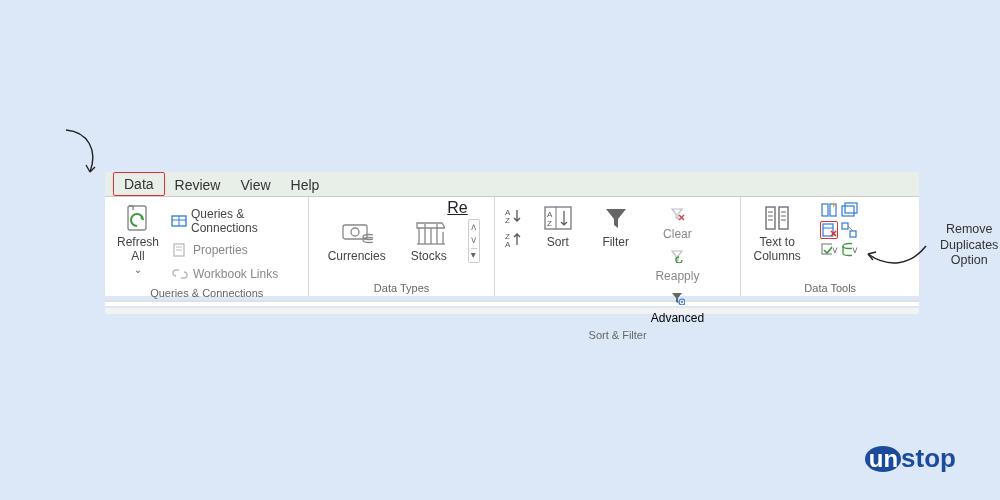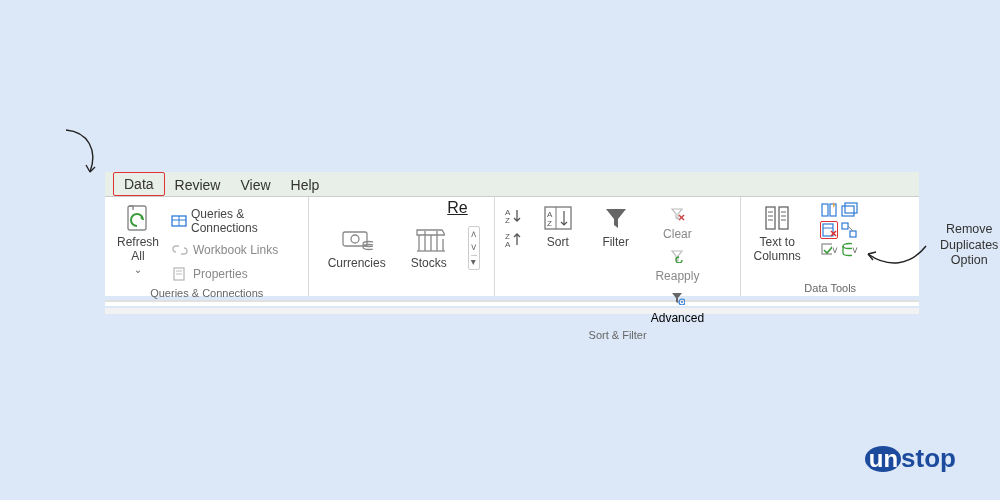--- a/index.html
+++ b/index.html
@@ -132,34 +132,34 @@
                   <rect x="1" y="2" width="14" height="10" fill="none" stroke="#2e7bd6" stroke-width="1.3"></rect>
                   <line x1="1" y1="6" x2="15" y2="6" stroke="#2e7bd6"></line>
                   <line x1="8" y1="2" x2="8" y2="12" stroke="#2e7bd6"></line>
                 </svg>
               </span>
             <span style="color:#444;">Queries &amp; Connections</span>
           </div>
           <div class="mini">
             <span class="ic">
                 <svg width="16" height="14">
-                  <path d="M4 9 a3 3 0 0 1 0-6 h3 M12 5 a3 3 0 0 1 0 6 h-3" fill="none" stroke="#bbb" stroke-width="1.4"></path>
-                </svg>
-              </span>
-            <span>Workbook Links</span>
-          </div>
-          <div class="mini">
-            <span class="ic">
-                <svg width="16" height="14">
                   <rect x="2" y="1" width="10" height="12" fill="none" stroke="#bbb" stroke-width="1.3"></rect>
                   <line x1="4" y1="4" x2="10" y2="4" stroke="#bbb"></line>
                   <line x1="4" y1="7" x2="10" y2="7" stroke="#bbb"></line>
                 </svg>
               </span>
             <span>Properties</span>
+          </div>
+          <div class="mini">
+            <span class="ic">
+                <svg width="16" height="14">
+                  <path d="M4 9 a3 3 0 0 1 0-6 h3 M12 5 a3 3 0 0 1 0 6 h-3" fill="none" stroke="#bbb" stroke-width="1.4"></path>
+                </svg>
+              </span>
+            <span>Workbook Links</span>
           </div>
         </div>
       </div>
       <div class="group-label">Queries &amp; Connections</div>
     </div>
 
     <div class="group" style="width:192px;position:relative;">
       <span style="position:absolute;right:26px;top:2px;font-size:16px;color:#222;text-decoration:underline;">Re</span>
       <div class="group-body" style="align-items:center;justify-content:center;gap:14px;">
         <div class="big-btn">
@@ -182,20 +182,21 @@
               </svg>
           </span>
           <span>Stocks</span>
         </div>
         <div class="stack" style="border:1px solid #ccc;border-radius:2px;padding:2px;">
           <span class="caret">˄</span>
           <span class="caret">˅</span>
           <span class="caret" style="border-top:1px solid #ccc;">▾</span>
         </div>
       </div>
+      <div class="group-label">Data Types</div>
     </div>
 
     <div class="group" style="width:256px;">
       <div class="group-body" style="gap:8px;align-items:flex-start;">
         <div class="stack" style="gap:6px;padding-top:6px;">
           <span class="ic">
               <svg width="22" height="18">
                 <text x="2" y="8" font-size="8" fill="#555">A</text>
                 <text x="2" y="16" font-size="8" fill="#555">Z</text>
                 <path d="M14 3 v11 m-3 -3 l3 3 l3 -3" stroke="#555" fill="none" stroke-width="1.3"></path>

